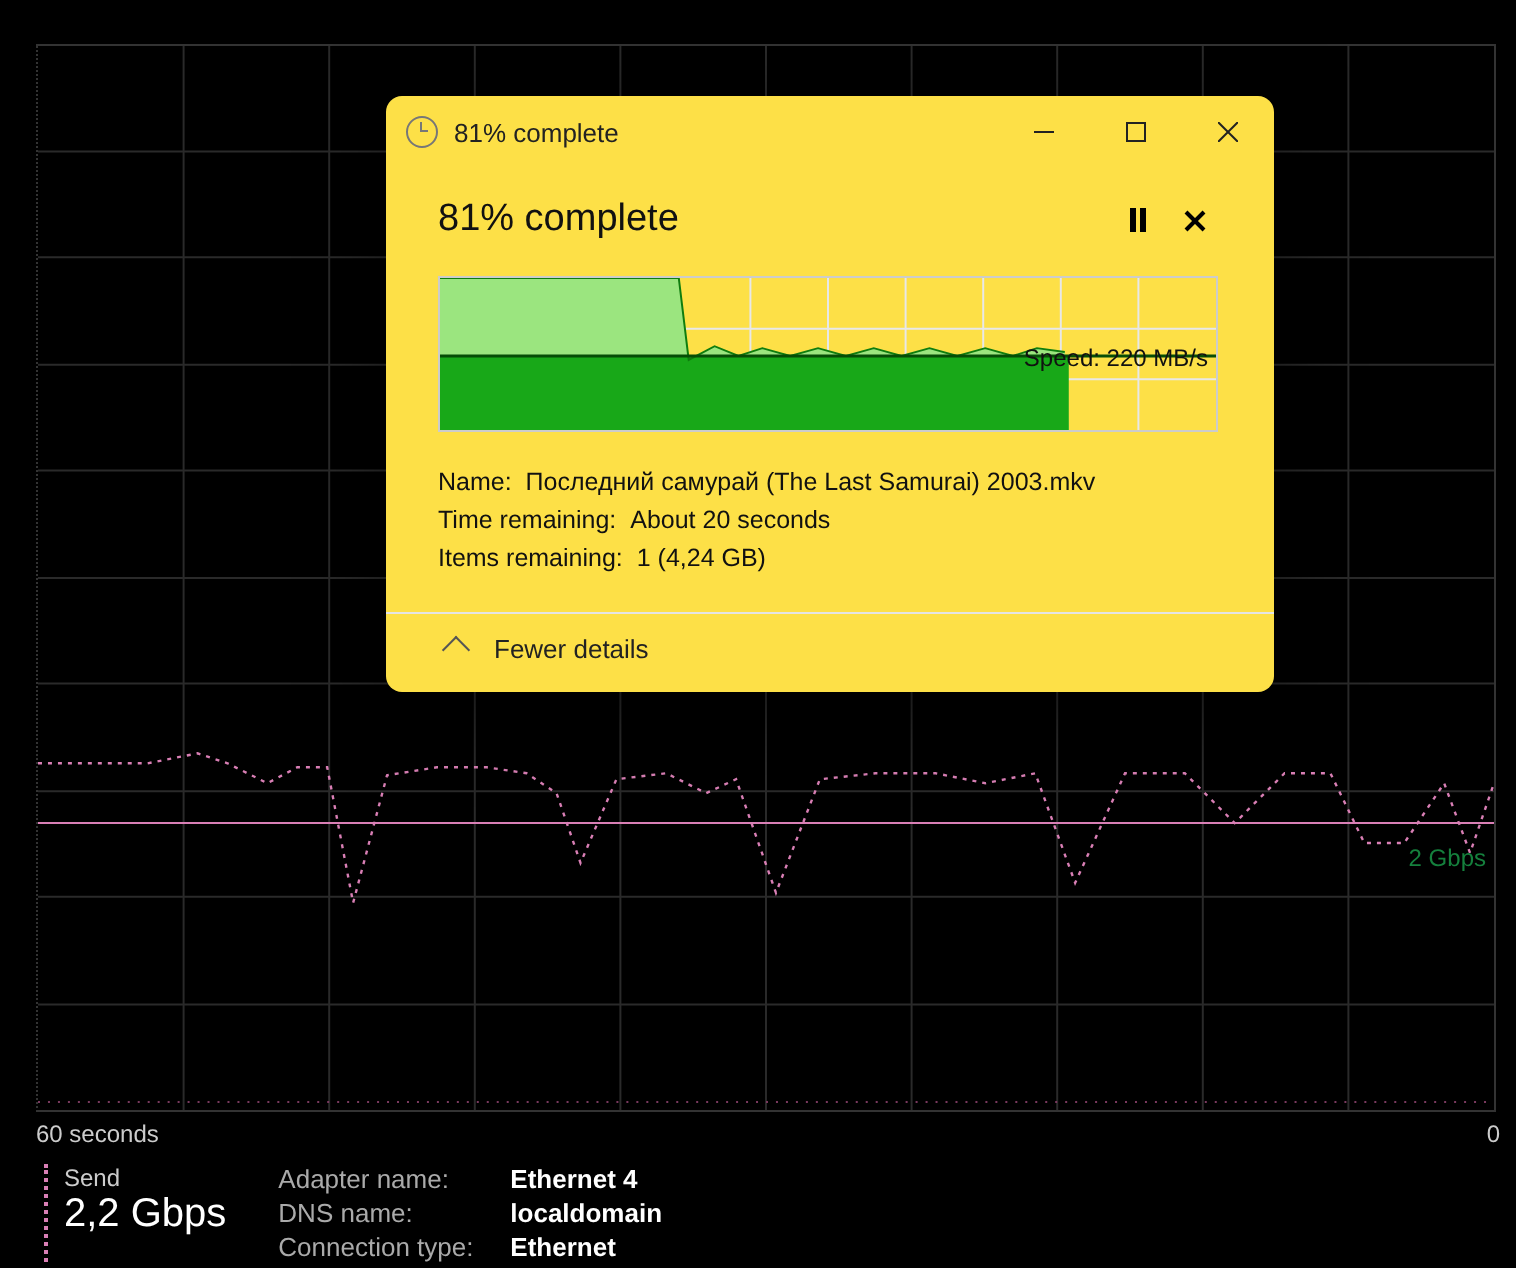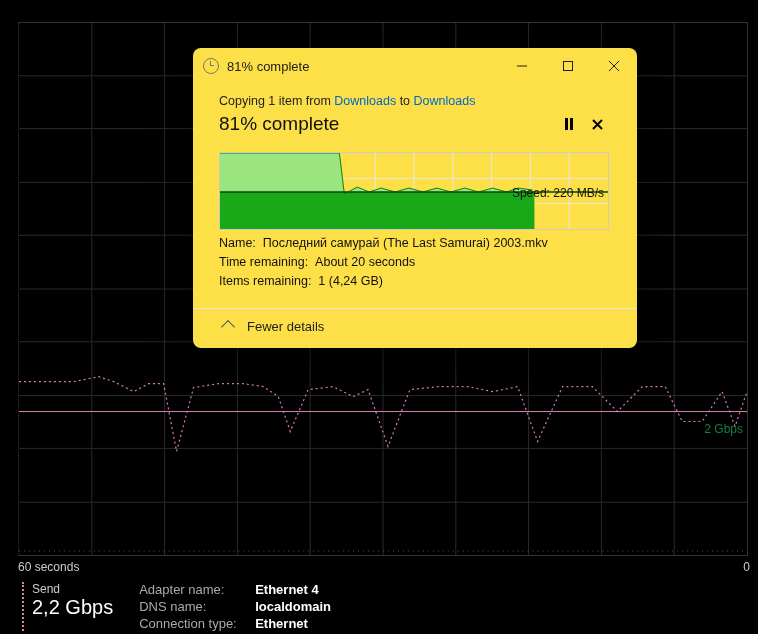--- a/index.html
+++ b/index.html
@@ -139,21 +139,21 @@
   border: 1px solid #ccc;
 }
 .speed-svg { width: 100%; height: 100%; display: block; }
 .speed-label {
   position: absolute;
   right: 4px;
   top: 33px;
   font-size: 12px;
   color: #111;
 }
-.details-block { margin-top: 4px; font-size: 12.5px; line-height: 1.5; }
+.details-block { margin-top: 16px; font-size: 12.5px; line-height: 1.5; }
 .details-block .dl { color: #111; }
 .hr { height: 1px; background: #e5e5e5; margin: 18px -26px 0; }
 .fewer {
   padding: 10px 0 14px;
   display: flex;
   align-items: center;
   gap: 14px;
   font-size: 13px;
   color: #222;
   cursor: pointer;
@@ -236,23 +236,20 @@
     </div>
     <div class="win-btn close">
       <svg viewBox="0 0 10 10">
           <line x1="0" y1="0" x2="10" y2="10" stroke="currentColor" stroke-width="1"></line>
           <line x1="10" y1="0" x2="0" y2="10" stroke="currentColor" stroke-width="1"></line>
         </svg>
     </div>
   </div>
 
   <div class="dialog-body">
-    <div class="copying-line">
-      <span>Copying 1 item from </span><a href="#">Downloads</a><span> to </span><a href="#">Downloads</a>
-    </div>
     <div class="progress-row">
       <div class="progress-label">81% complete</div>
       <div class="ctrl-btn">
         <svg width="10" height="12" viewBox="0 0 10 12">
             <rect x="1" y="0" width="3" height="12" fill="#000"></rect>
             <rect x="6" y="0" width="3" height="12" fill="#000"></rect>
           </svg>
       </div>
       <div class="ctrl-btn">
         <svg width="11" height="11" viewBox="0 0 11 11">

